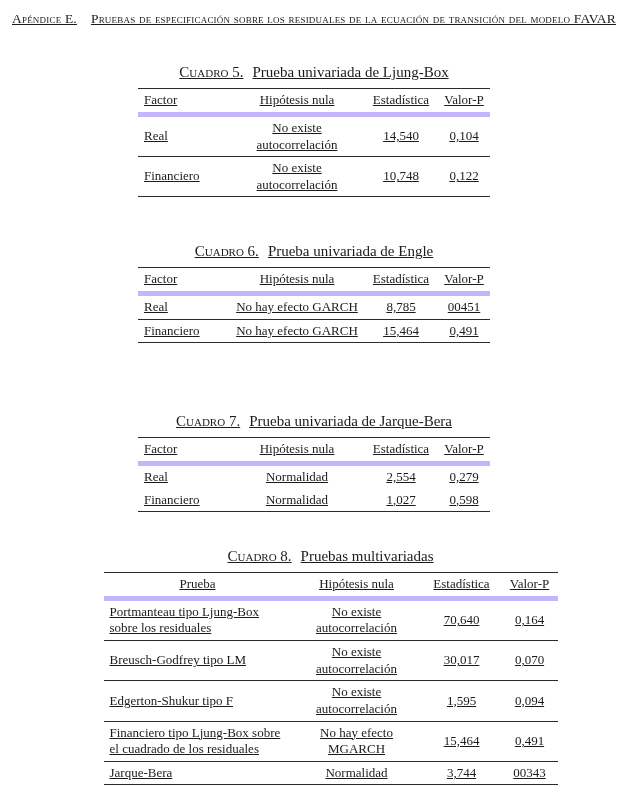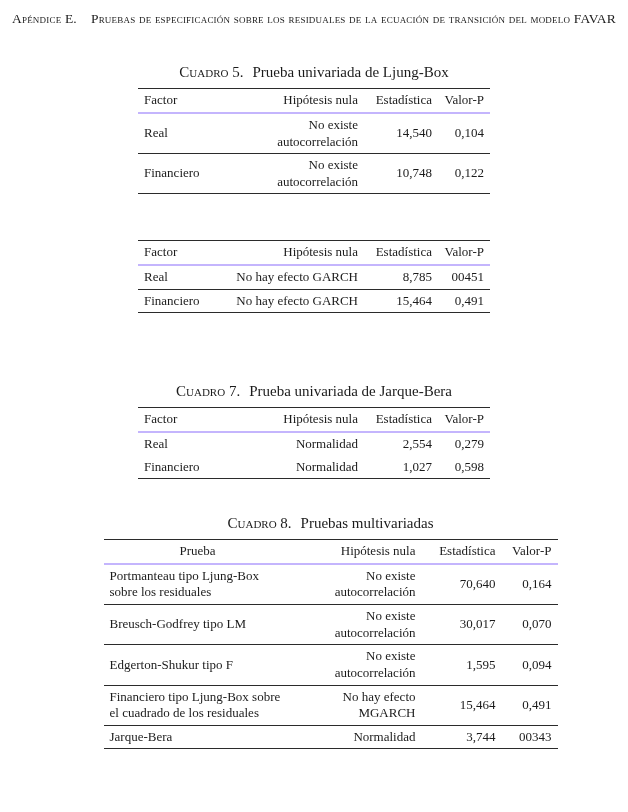--- a/index.html
+++ b/index.html
@@ -9,20 +9,21 @@
     color: #1b1b1b;
     -webkit-font-smoothing: antialiased;
   }
   .page {
     width: 628px;
     height: 812px;
     background: #ffffff;
     padding-top: 8px;
     overflow: hidden;
     margin: 0 auto;
+    text-decoration: underline;
   }
   .doc-header {
     text-align: center;
     font-variant: small-caps;
     font-size: 13.5px;
     line-height: 1.65;
     letter-spacing: 0.2px;
     padding: 0 4px;
     margin-bottom: 34px;
   }
@@ -43,26 +44,26 @@
   table {
     border-collapse: collapse;
     margin: 0 auto;
     font-size: 13px;
     line-height: 1.28;
     table-layout: fixed;
   }
   th { font-weight: normal; }
   th, td {
     padding: 3px 6px;
-    text-align: right;
+    text-align: center;
     vertical-align: middle;
   }
   thead tr {
     border-top: 1.4px solid #2b2b2b;
-    border-bottom: 2px solid #c4b5fd;
+    border-bottom: 5px solid #c4b5fd;
   }
   tbody tr { border-bottom: 1px solid #2b2b2b; }
   tbody tr:last-child { border-bottom: 1.4px solid #2b2b2b; }
   table.no-inner-sep tbody tr:not(:last-child) { border-bottom: none; }
   td.col-name { text-align: left; }
   .t-small th.col-name { text-align: left; }
   .t-large th.col-name { text-align: center; }
   .t-small { width: 352px; }
   .t-small .col-name { width: 92px; }
   .t-small .col-hyp  { width: 134px; }
@@ -107,20 +108,23 @@
           <td class="col-name">Financiero</td>
           <td class="col-hyp">No existe autocorrelación</td>
           <td class="col-stat">10,748</td>
           <td class="col-p">0,122</td>
         </tr>
       </tbody>
     </table>
   </section>
 
   <section class="table-section sec-2">
+    <div class="caption">
+      <span class="cap-label">Cuadro 6.</span><span class="cap-text">Prueba univariada de Engle</span>
+    </div>
     <table class="t-small">
       <thead>
         <tr>
           <th class="col-name">Factor</th>
           <th class="col-hyp">Hipótesis nula</th>
           <th class="col-stat">Estadística</th>
           <th class="col-p">Valor-P</th>
         </tr>
       </thead>
       <tbody>

